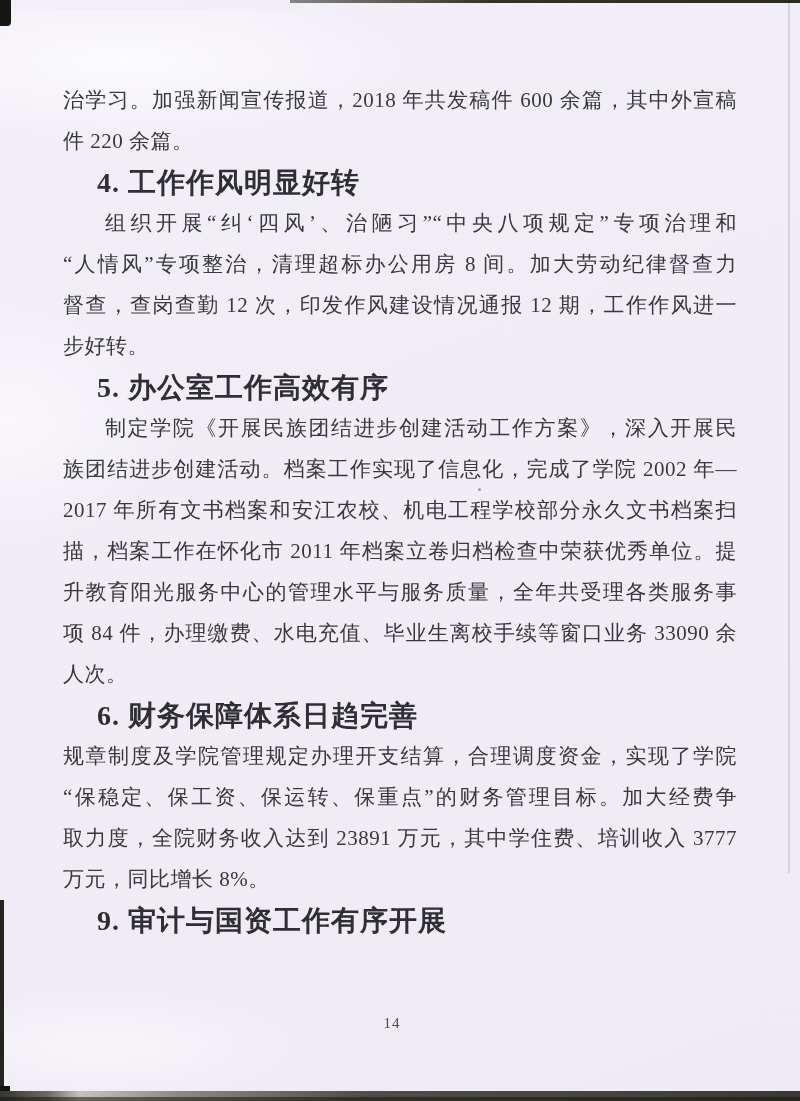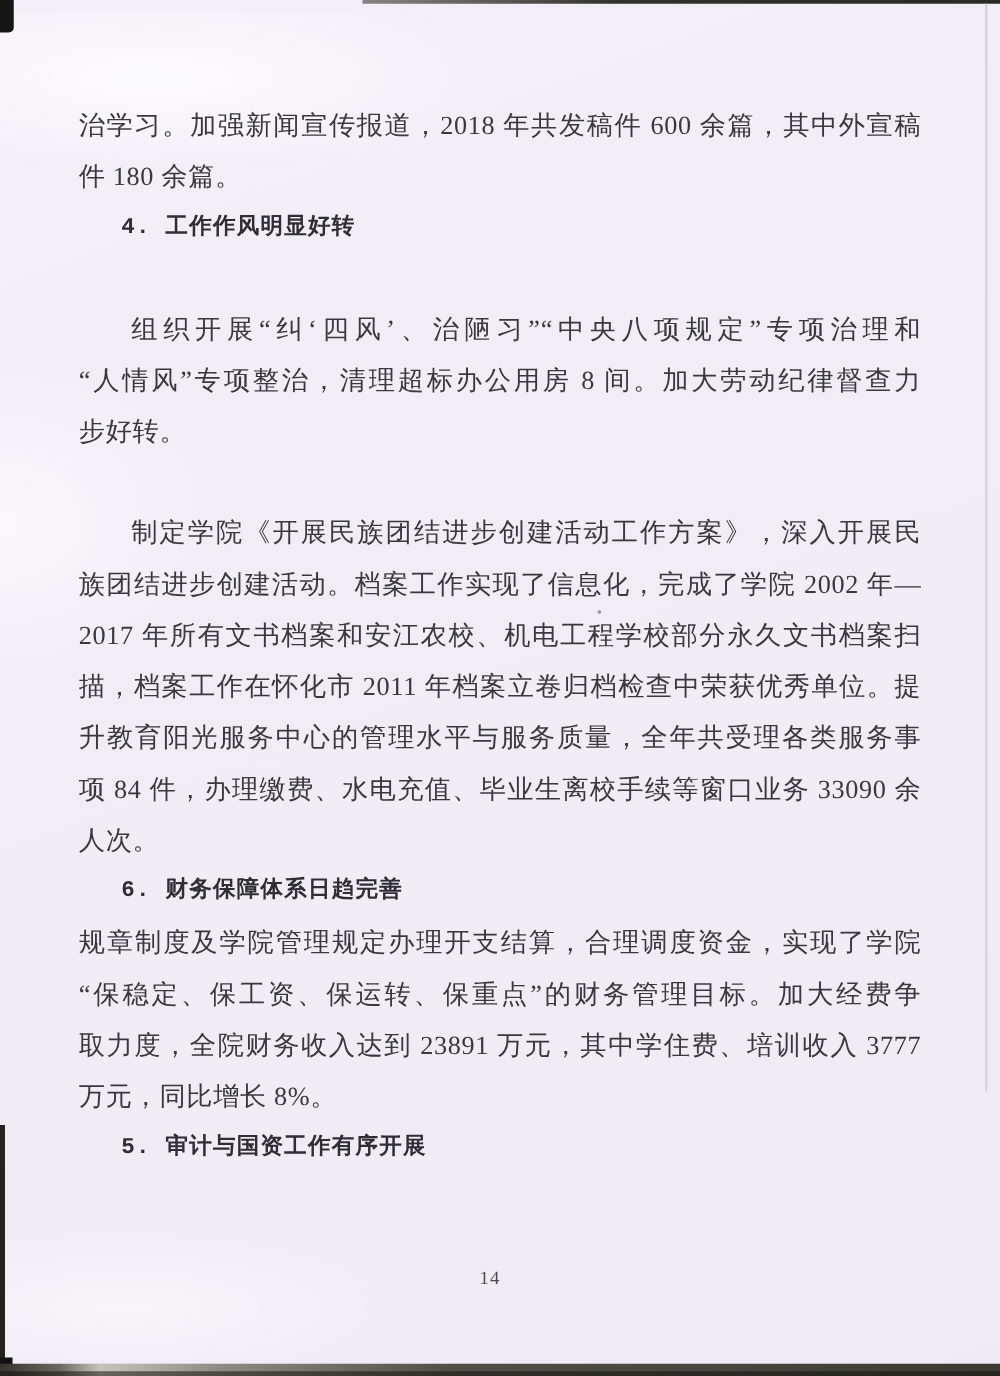--- a/index.html
+++ b/index.html
@@ -29,66 +29,68 @@
   .speck-1{left:381px;top:422px;width:4px;height:3px;background:#7d7d84;}
   .speck-2{left:478px;top:488px;width:3px;height:3px;background:#a09aa8;}
 
   
   .text-block{
     position:absolute;left:63px;top:80px;width:674px;
     color:#38383d;font-size:21px;line-height:41px;letter-spacing:.5px;
   }
   .line{text-align:justify;text-align-last:justify;white-space:nowrap;}
   .line.last{text-align-last:left;white-space:normal;}
-  .line.indent{text-indent:42px;margin-top:40px;}
+  .line.indent{text-indent:42px;}
   .heading{font-weight:bold;padding-left:34px;color:#2e2e33;
-    font-family:Liberation Mono, monospace;font-size:18px;letter-spacing:1px;}
+    font-family:Liberation Serif, serif;font-size:28px;letter-spacing:1px;}
   .footer-page-number{
     position:absolute;left:0;top:1015px;width:100%;text-align:center;
     transform:translateX(-8px);
     color:#4a4a50;font-size:15px;letter-spacing:1px;
     font-family:"Liberation Serif","DejaVu Serif",serif;
   }
 </style>
 </head>
 <body style="background: rgb(241, 237, 246);">
 
 <div class="scan-page">
   <div class="sheen-a"></div>
   <div class="sheen-b"></div>
   <div class="sheen-c"></div>
 
   <div class="text-block" style="color: rgb(56, 56, 61);">
 
     <div class="line">治学习。加强新闻宣传报道，2018 年共发稿件 600 余篇，其中外宣稿</div>
-    <div class="line last">件 180 余篇。</div>
+    <div class="line last">件 220 余篇。</div>
 
     <div class="heading">4. 工作作风明显好转</div>
 
     <div class="line indent">组织开展“纠‘四风’、治陋习”“中央八项规定”专项治理和</div>
     <div class="line">“人情风”专项整治，清理超标办公用房 8 间。加大劳动纪律督查力</div>
+    <div class="line">督查，查岗查勤 12 次，印发作风建设情况通报 12 期，工作作风进一</div>
     <div class="line last">步好转。</div>
 
+    <div class="heading">5. 办公室工作高效有序</div>
 
     <div class="line indent">制定学院《开展民族团结进步创建活动工作方案》，深入开展民</div>
     <div class="line">族团结进步创建活动。档案工作实现了信息化，完成了学院 2002 年—</div>
     <div class="line">2017 年所有文书档案和安江农校、机电工程学校部分永久文书档案扫</div>
     <div class="line">描，档案工作在怀化市 2011 年档案立卷归档检查中荣获优秀单位。提</div>
     <div class="line">升教育阳光服务中心的管理水平与服务质量，全年共受理各类服务事</div>
     <div class="line">项 84 件，办理缴费、水电充值、毕业生离校手续等窗口业务 33090 余</div>
     <div class="line last">人次。</div>
 
     <div class="heading">6. 财务保障体系日趋完善</div>
 
     <div class="line">规章制度及学院管理规定办理开支结算，合理调度资金，实现了学院</div>
     <div class="line">“保稳定、保工资、保运转、保重点”的财务管理目标。加大经费争</div>
     <div class="line">取力度，全院财务收入达到 23891 万元，其中学住费、培训收入 3777</div>
     <div class="line last">万元，同比增长 8%。</div>
 
-    <div class="heading">5. 审计与国资工作有序开展</div>
+    <div class="heading">9. 审计与国资工作有序开展</div>
   </div>
 
   <div class="footer-page-number">14</div>
 
   <div class="art-top-left"></div>
   <div class="art-top-edge"></div>
   <div class="art-right-edge"></div>
   <div class="art-left-strip"></div>
   <div class="art-corner-bl"></div>
   <div class="art-bottom-band"></div>

